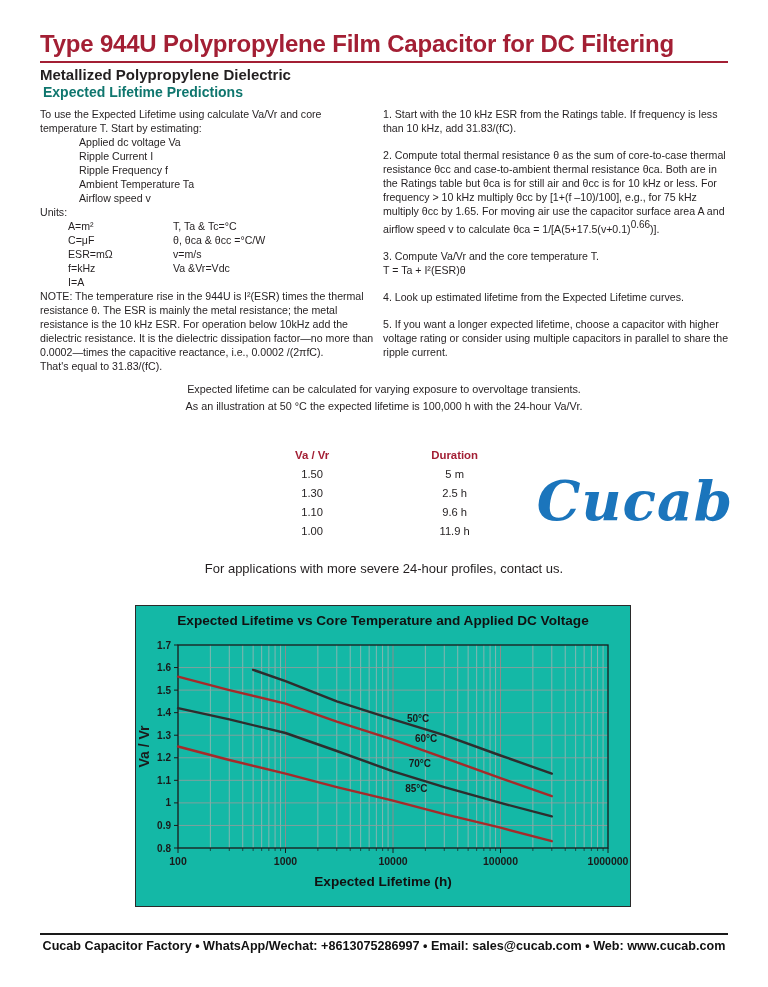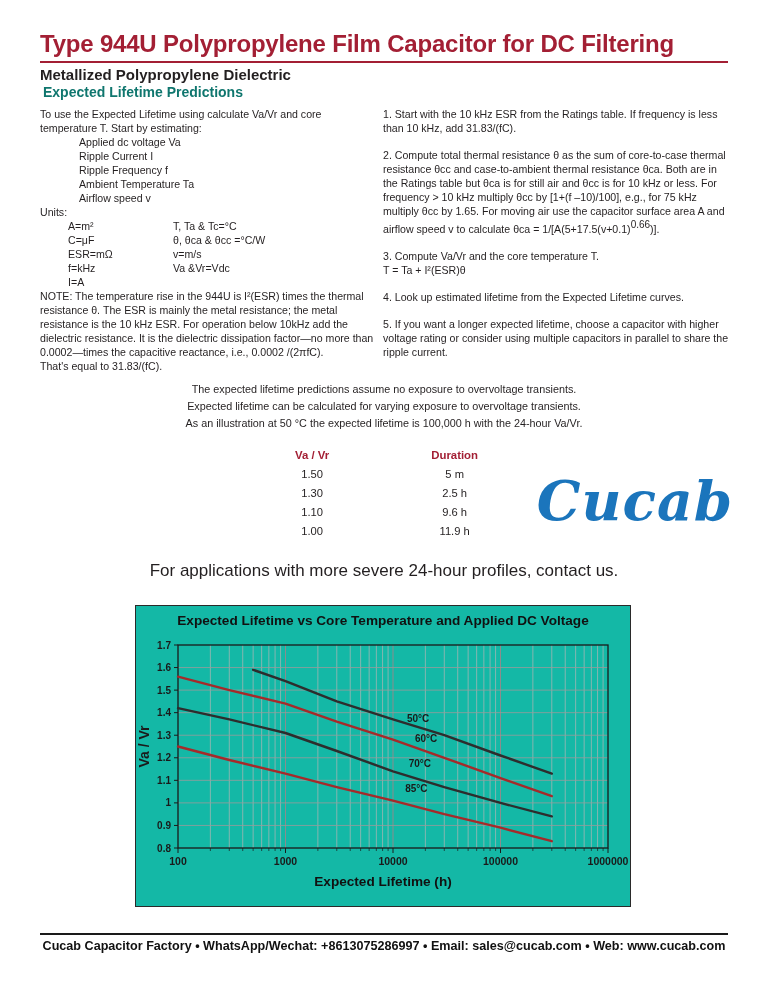--- a/index.html
+++ b/index.html
@@ -23,21 +23,21 @@
   sup{font-size:10px;}
   
   .center-note{position:absolute;left:0;top:381px;width:768px;text-align:center;
                font-size:10.8px;line-height:17px;}
   
   .ratio-table{position:absolute;left:248px;top:445px;width:285px;font-size:11.2px;}
   .t-row{display:flex;text-align:center;height:19.2px;align-items:center;}
   .t-row .c1{width:45%;}
   .t-row .c2{width:55%;}
   .t-head{font-weight:bold;color:#a31f34;font-size:11.4px;}
-  .table-note{position:absolute;left:0;top:561px;width:768px;text-align:center;font-size:17px;}
+  .table-note{position:absolute;left:0;top:561px;width:768px;text-align:center;font-size:13px;}
   
   .logo{position:absolute;left:505px;top:468px;width:260px;text-align:center;
         font-family:"DejaVu Serif",serif;font-style:italic;font-weight:bold;
         font-size:55px;color:#1b75bc;letter-spacing:1px;}
   
   .chart-box{position:absolute;left:135px;top:605px;width:494px;height:300px;
              border:1.4px solid #2a2a2a;background:#14b8a6;}
   .chart-title{position:absolute;left:0;top:7px;width:494px;text-align:center;
                font-size:13.6px;font-weight:bold;color:#111;}
   #chart-svg{position:absolute;left:0;top:30px;}
@@ -98,21 +98,20 @@
     <p><span>2. Compute total thermal resistance θ as the sum of core-to-case thermal resistance θcc and case-to-ambient thermal resistance θca. Both are in the Ratings table but θca is for still air and θcc is for 10 kHz or less. For frequency &gt; 10 kHz multiply θcc by [1+(f –10)/100], e.g., for 75 kHz multiply θcc by 1.65. For moving air use the capacitor surface area A and airflow speed v to calculate θca = 1/[A(5+17.5(v+0.1)</span><sup>0.66</sup><span>)].</span></p>
     <p>
       <span>3. Compute Va/Vr and the core temperature T.</span><br>
       <span>T = Ta + I²(ESR)θ</span>
     </p>
     <p>4. Look up estimated lifetime from the Expected Lifetime curves.</p>
     <p>5. If you want a longer expected lifetime, choose a capacitor with higher voltage rating or consider using multiple capacitors in parallel to share the ripple current.</p>
   </section>
 
   <section class="center-note">
-    <div>The expected lifetime predictions assume no exposure to overvoltage transients.</div>
     <div>Expected lifetime can be calculated for varying exposure to overvoltage transients.</div>
     <div>As an illustration at 50 °C the expected lifetime is 100,000 h with the 24-hour Va/Vr.</div>
   </section>
 
   <section class="ratio-table">
     <div class="t-row t-head">
       <span class="c1">Va / Vr</span>
       <span class="c2">Duration</span>
     </div>
     <div class="t-row">

